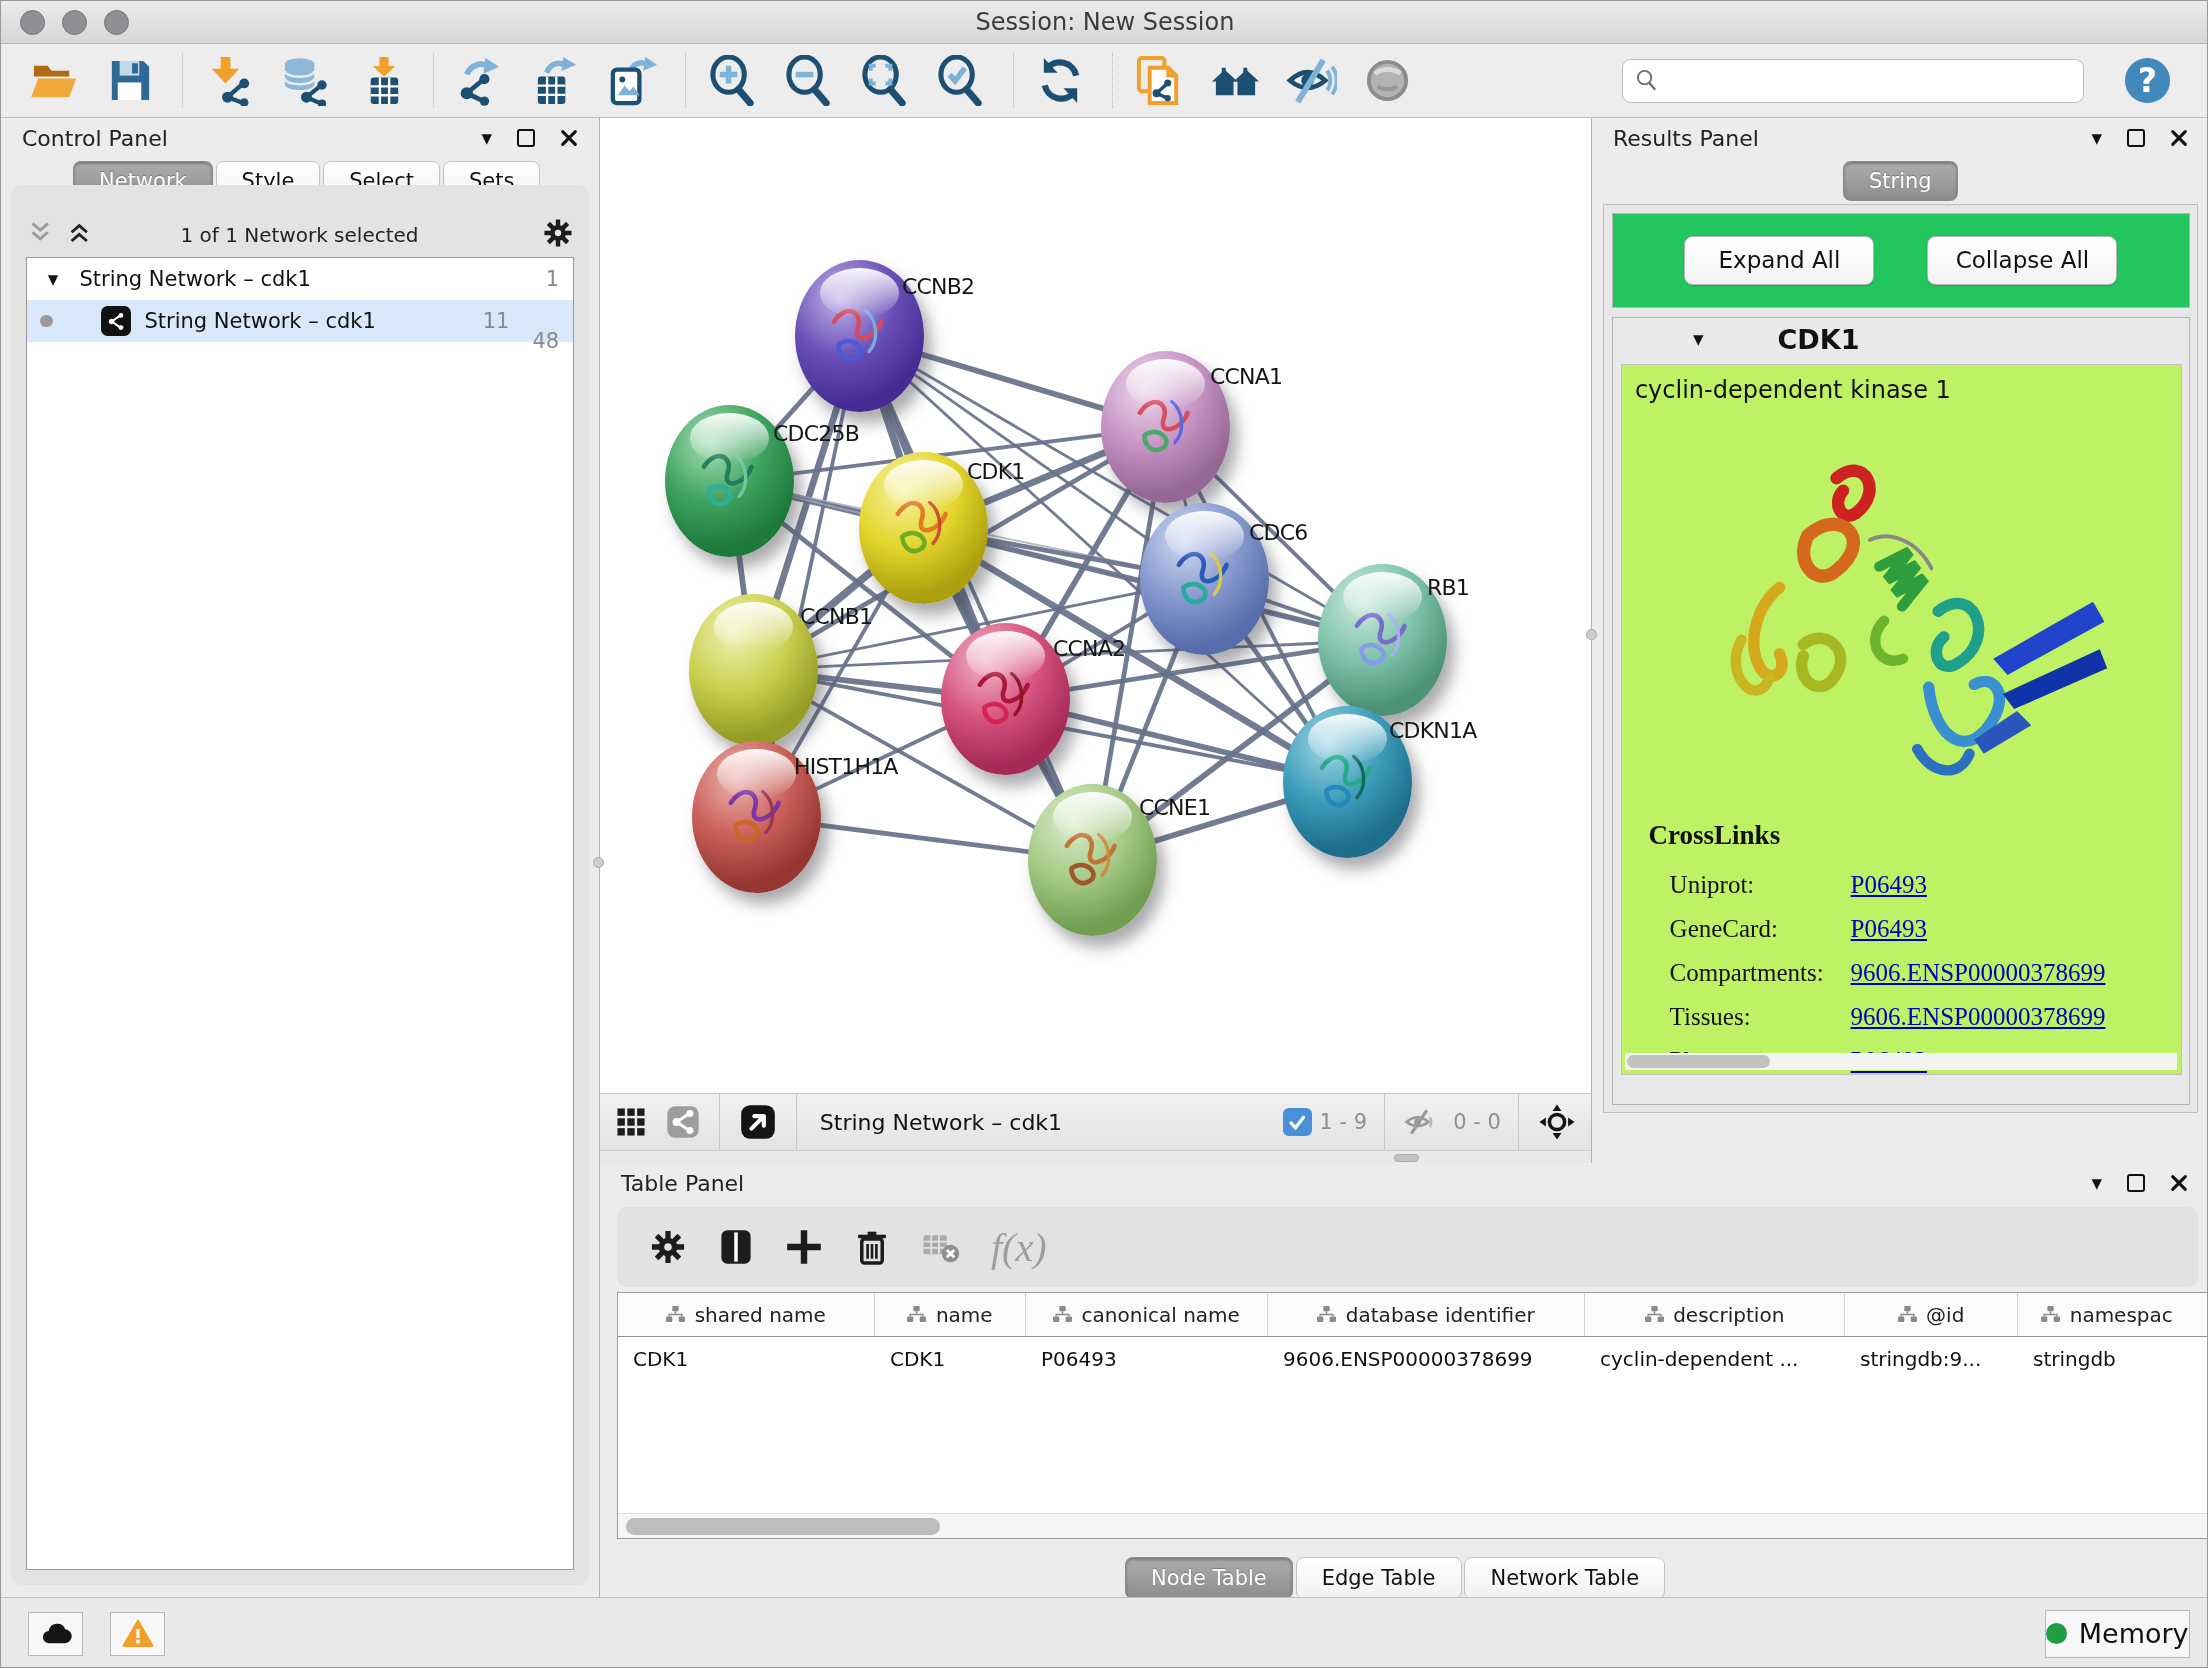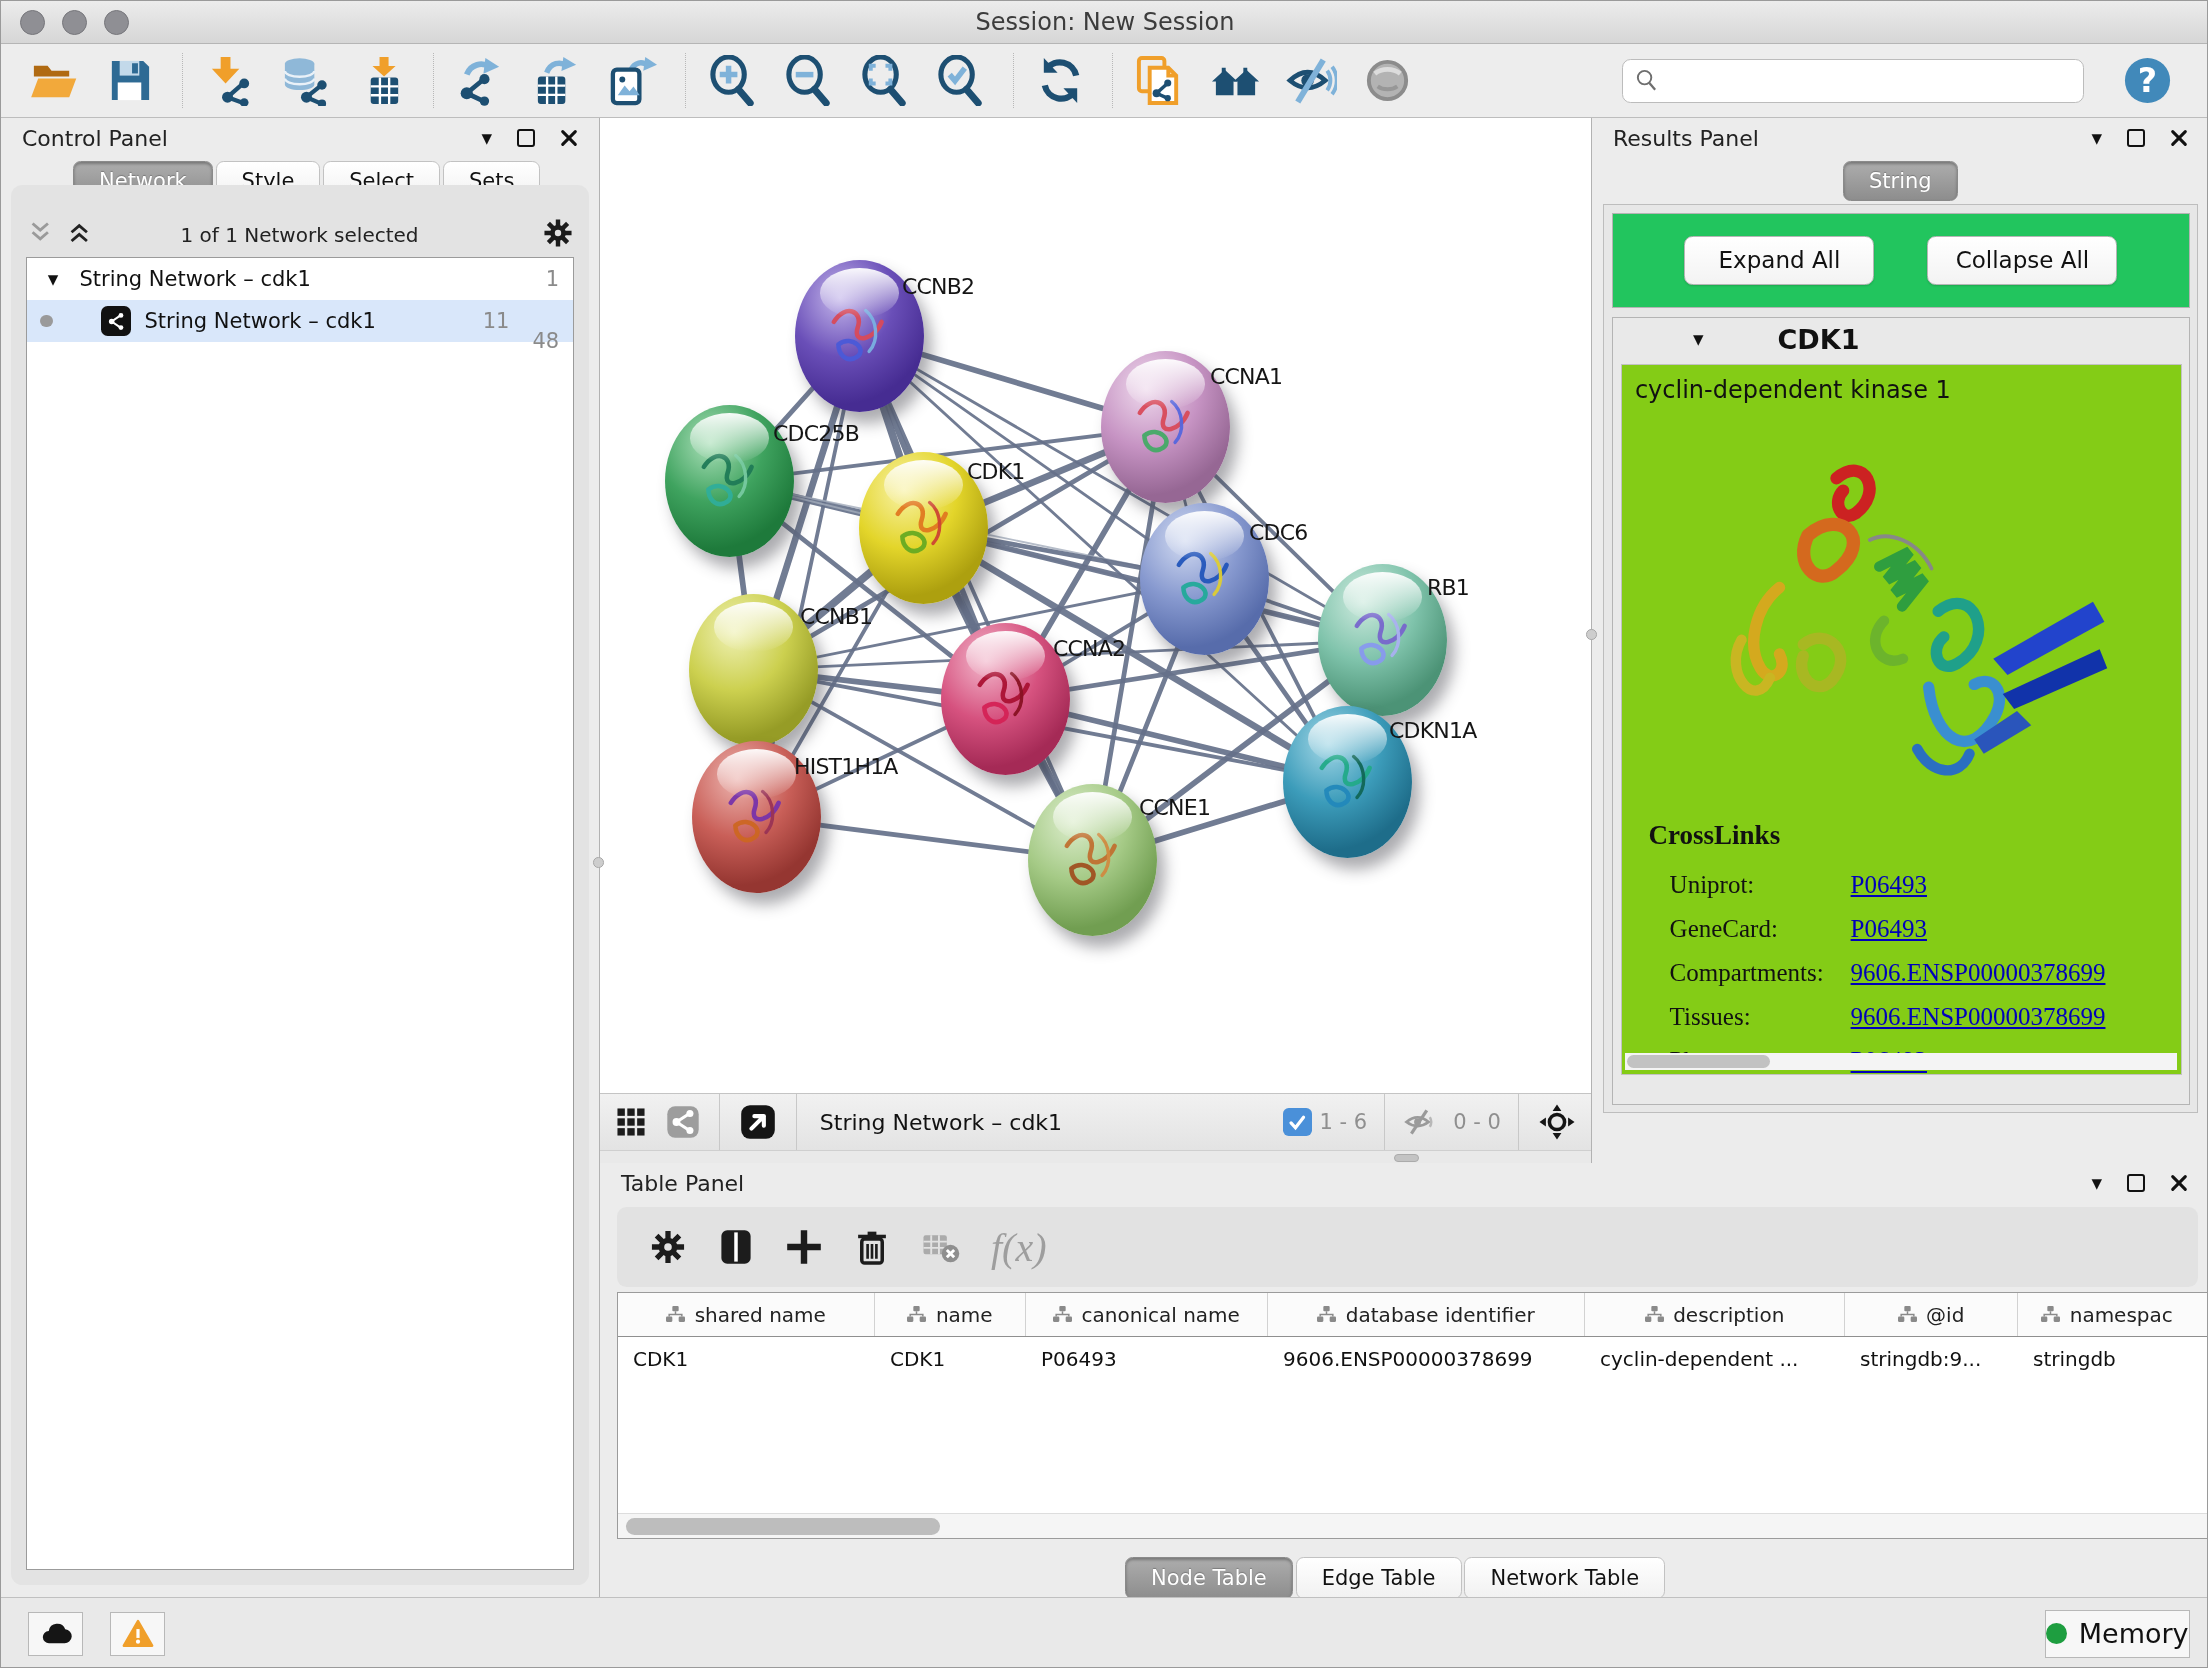--- a/index.html
+++ b/index.html
@@ -102,21 +102,21 @@
                justify-content:center; gap:53px; }
   .rp-btn { min-width:190px; height:49px; background:linear-gradient(#ffffff,#f3f3f3);
             border:1px solid #b6b6b6; border-radius:8.6px; font-size:23px; color:#111;
             display:flex; align-items:center; justify-content:center; box-shadow:0 1px 1.9px rgba(0,0,0,.15); }
   .rp-cdk { position:absolute; left:7.6px; top:112px; width:578px; height:788px;
             background:#e9e9e9; border:1px solid #b4b4b4; }
   .rp-cdk-head { height:42px; display:flex; align-items:center; }
   .rp-cdk-head .tri { margin-left:80px; }
   .rp-protname { font-size:27px; font-weight:bold; color:#111; margin-left:74px; }
   .rp-inner { position:absolute; left:7.6px; top:46px; width:561px; height:711px;
-              background:#84cc16; border:1px solid #c2c2c2; }
+              background:#bef264; border:1px solid #c2c2c2; }
   .rp-desc { font-size:24px; color:#111; margin:11.4px 0 0 13.3px; }
   .rp-protein { position:absolute; left:67px; top:61px; }
   .serif { font-family:"Liberation Serif","DejaVu Serif",serif; }
   .rp-cl-title { position:absolute; left:27px; top:455px; font-size:27px; font-weight:bold; color:#111; }
   .rp-cl-rows { position:absolute; left:48px; top:498px; width:495px; }
   .cl-row { display:flex; height:44px; align-items:center; }
   .cl-label { width:181px; font-size:25px; color:#111; }
   .cl-link { font-size:25px; color:#0000bb; text-decoration:underline; }
   .rp-scroll { position:absolute; left:3.8px; bottom:3.8px; width:552px; height:17px; background:#f4f4f4; }
   .rp-thumb { position:absolute; left:1.9px; top:1.9px; width:143px; height:13.3px; border-radius:6.7px; background:#c2c2c2; }
@@ -578,21 +578,21 @@
           </svg>
       </span>
       <span class="nvf-sep"></span>
       <span class="nvf-title">String Network – cdk1</span>
       <span class="nvf-right">
         <span class="checkbox">
           <svg width="21" height="21" viewBox="0 0 26 26">
               <path d="M5 13.5l5.5 6 10-13" stroke="#fff" stroke-width="4" fill="none" stroke-linecap="round"></path>
             </svg>
         </span>
-        <span class="nvf-count">1 - 6</span>
+        <span class="nvf-count">1 - 9</span>
         <span class="nvf-sep"></span>
         <span class="nvf-ico">
           <svg width="32" height="32" viewBox="0 0 26 26">
               <path d="M2 13 Q11 5.5 20 13 Q11 19.5 2 13z" fill="none" stroke="#9a9a9a" stroke-width="2.2"></path>
               <circle cx="11" cy="13" r="2.8" fill="#9a9a9a"></circle>
               <path d="M21 9a8 8 0 0 1 0 8" stroke="#b8b8b8" stroke-width="2" fill="none"></path>
               <path d="M18.5 3.5 L6 22.5" stroke="#9a9a9a" stroke-width="2.6"></path>
             </svg>
         </span>
         <span class="nvf-count">0 - 0</span>

